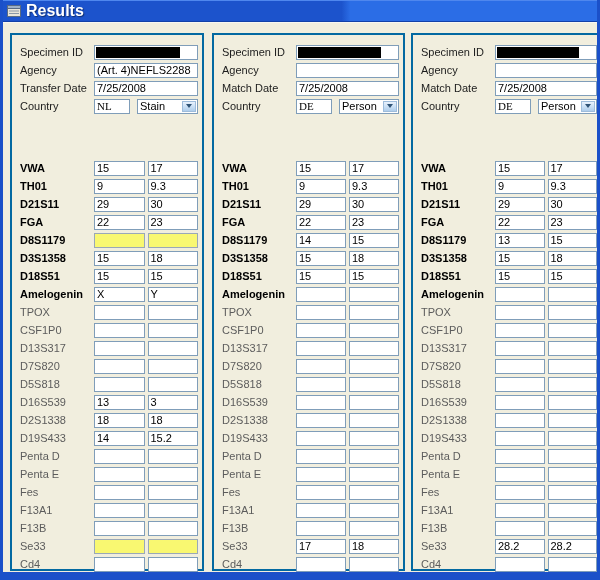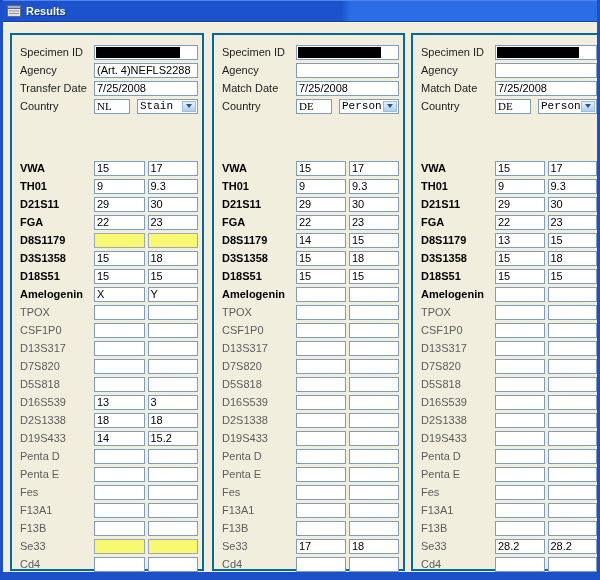--- a/index.html
+++ b/index.html
@@ -12,21 +12,21 @@
     position:absolute;inset:0;
     border-left:3px solid #1b50c9;border-right:3px solid #1b50c9;border-bottom:8px solid #1b50c9;
     box-sizing:border-box;
   }
   .titlebar{
     height:22px;
     background:linear-gradient(90deg,#1c53cc 0%,#1c53cc 57%,#2b6de6 58.5%,#2b6de6 100%);
     box-shadow:inset 0 1px 0 #4f87ee, inset 0 -1px 0 #1240a8;
     display:flex;align-items:center;padding-left:4px;gap:5px;
   }
-  .title-text{color:#fff;font-weight:bold;font-size:11px;text-shadow:1px 1px 1px rgba(0,0,0,.45);}
+  .title-text{color:#fff;font-weight:bold;font-size:16px;text-shadow:1px 1px 1px rgba(0,0,0,.45);}
   .client{
     position:relative;height:calc(100% - 22px);
     background:#f1eede;overflow:hidden;
     border-top:1px solid #f8f7f1;box-sizing:border-box;
   }
   .panel{
     position:absolute;top:10px;height:538px;
     border:2px solid #0369a1;background:#f1eede;box-sizing:border-box;
   }
   .hdr,.loci{position:absolute;left:8px;right:4px;}
@@ -38,21 +38,21 @@
   .loci .row.bold .lbl{color:#000;font-weight:bold;}
   .fields{flex:1;display:flex;gap:3px;min-width:0;}
   .tb{
     position:relative;flex:1;height:15px;box-sizing:border-box;
     background:#fff;border:1px solid #7f9db9;
     padding:0 2px;line-height:13px;white-space:nowrap;overflow:hidden;
   }
   .row.hl .tb{background:#f9f871;border-color:#9aa8b8;}
   .redact{position:absolute;left:1px;top:1px;bottom:1px;width:82%;background:#000;}
   .code{flex:0 0 36px;margin-right:4px;font-family:Liberation Serif, serif;}
-  .combo{padding-right:17px;font-family:Liberation Mono, monospace;}
+  .combo{padding-right:17px;}
   .combo-btn{
     position:absolute;top:1px;right:1px;bottom:1px;width:14px;
     background:linear-gradient(180deg,#e8f1fc 0%,#cbe0f5 50%,#aecdeb 100%);
     border:1px solid #9ebcdb;box-sizing:border-box;
     display:flex;align-items:center;justify-content:center;
   }
   .combo-btn::after{
     content:"";width:0;height:0;
     border-left:3px solid transparent;border-right:3px solid transparent;
     border-top:4px solid #2f5376;

